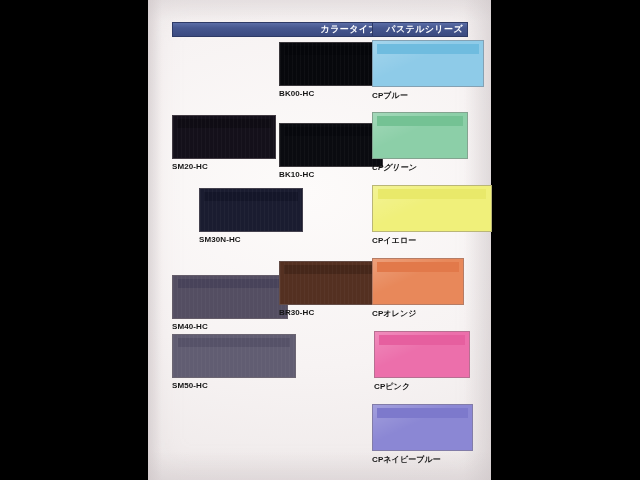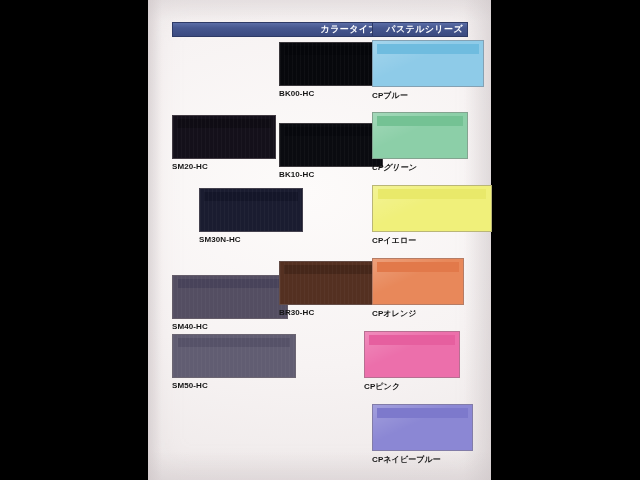--- a/index.html
+++ b/index.html
@@ -195,21 +195,21 @@
     <div class="swatch-label">CPオレンジ</div>
   </div>
 
   <div class="swatch-cell" style="left:24px; top:334px; width:124px;">
     <div class="swatch chip-dark textured" style="background: rgb(97, 93, 114);">
       <div class="flap" style="background: rgb(86, 82, 104);"></div>
     </div>
     <div class="swatch-label">SM50-HC</div>
   </div>
 
-  <div class="swatch-cell" style="left:216px; top:331px; width:96px;">
+  <div class="swatch-cell" style="left:226px; top:331px; width:96px;">
     <div class="swatch chip-light glossy" style="background: rgb(236, 111, 171);">
       <div class="flap" style="background: rgb(230, 95, 159);"></div>
     </div>
     <div class="swatch-label">CPピンク</div>
   </div>
 
   <div class="swatch-cell" style="left:224px; top:404px; width:101px;">
     <div class="swatch chip-light glossy" style="background: rgb(139, 135, 212);">
       <div class="flap" style="background: rgb(125, 121, 204);"></div>
     </div>

